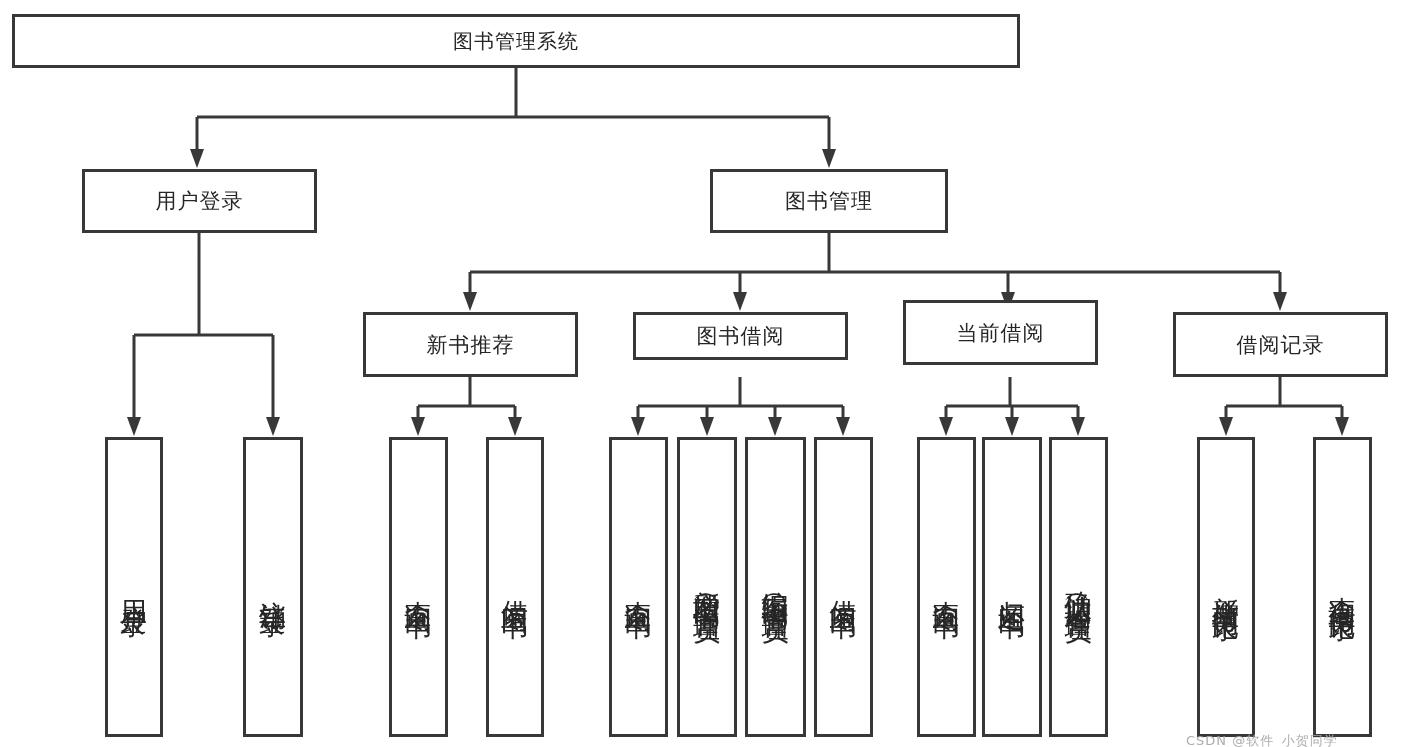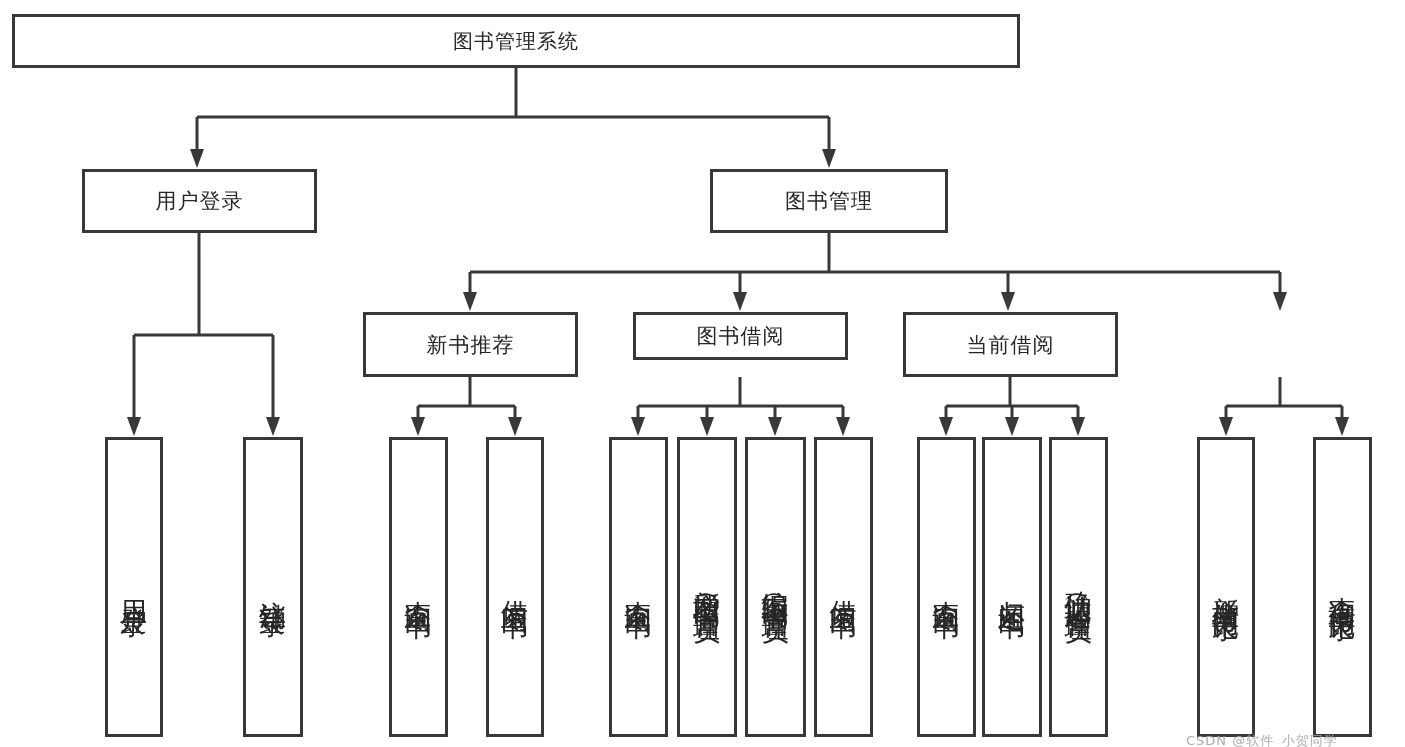--- a/index.html
+++ b/index.html
@@ -97,22 +97,25 @@
   <div class="box h" style="left:363px;top:312px;width:215px;height:65px">
     <span>新书推荐</span>
   </div>
 
   <div class="box h" style="left:710px;top:169px;width:238px;height:64px">
     <span>图书管理</span>
   </div>
   <div class="box h" style="left:633px;top:312px;width:215px;height:48px">
     <span>图书借阅</span>
   </div>
-  <div class="box h" style="left:903px;top:312px;width:215px;height:65px">
+  <div class="box h" style="left:903px;top:300px;width:195px;height:65px">
     <span>当前借阅</span>
+  </div>
+  <div class="box h" style="left:1173px;top:312px;width:215px;height:65px">
+    <span>借阅记录</span>
   </div>
 
   <div class="box v" style="left:105px;top:437px;width:58px;height:300px">
     <span>用户登录</span>
   </div>
   <div class="box v" style="left:243px;top:437px;width:60px;height:300px">
     <span>注销登录</span>
   </div>
 
   <div class="box v" style="left:389px;top:437px;width:59px;height:300px">

